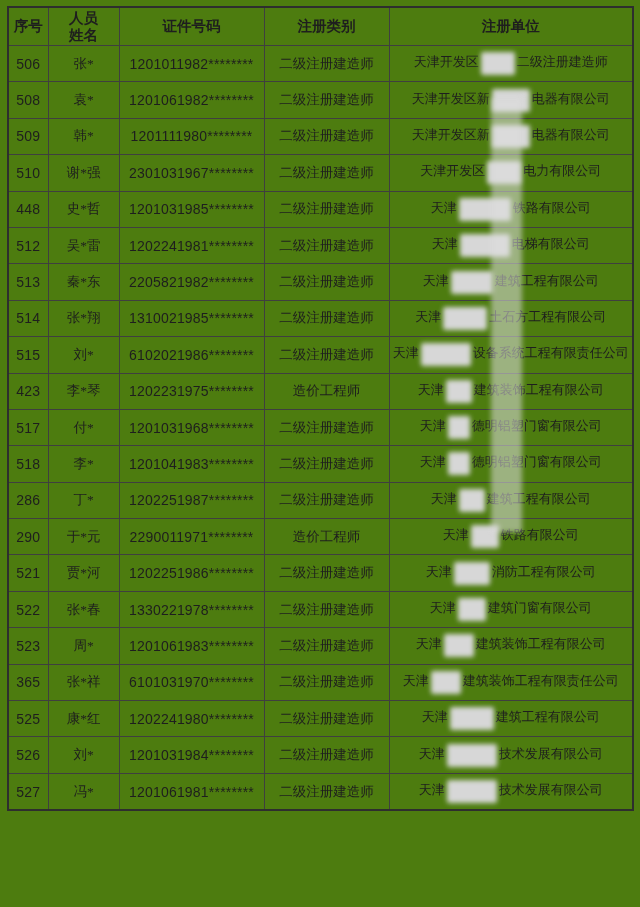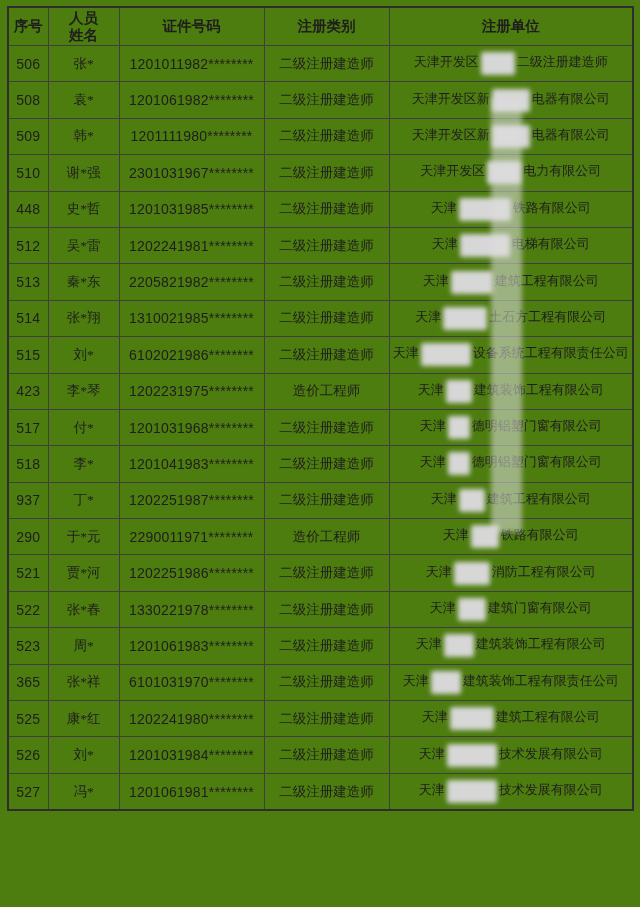--- a/index.html
+++ b/index.html
@@ -196,21 +196,21 @@
 
   <tr>
     <td class="num">518</td>
     <td>李*</td>
     <td class="num">1201041983********</td>
     <td>二级注册建造师</td>
     <td class="unit"><span>天津</span><span class="redact" style="width: 22px;"></span><span>德明铝塑门窗有限公司</span></td>
   </tr>
 
   <tr>
-    <td class="num">937</td>
+    <td class="num">286</td>
     <td>丁*</td>
     <td class="num">1202251987********</td>
     <td>二级注册建造师</td>
     <td class="unit"><span>天津</span><span class="redact" style="width: 26px;"></span><span>建筑工程有限公司</span></td>
   </tr>
 
   <tr>
     <td class="num">290</td>
     <td>于*元</td>
     <td class="num">2290011971********</td>

